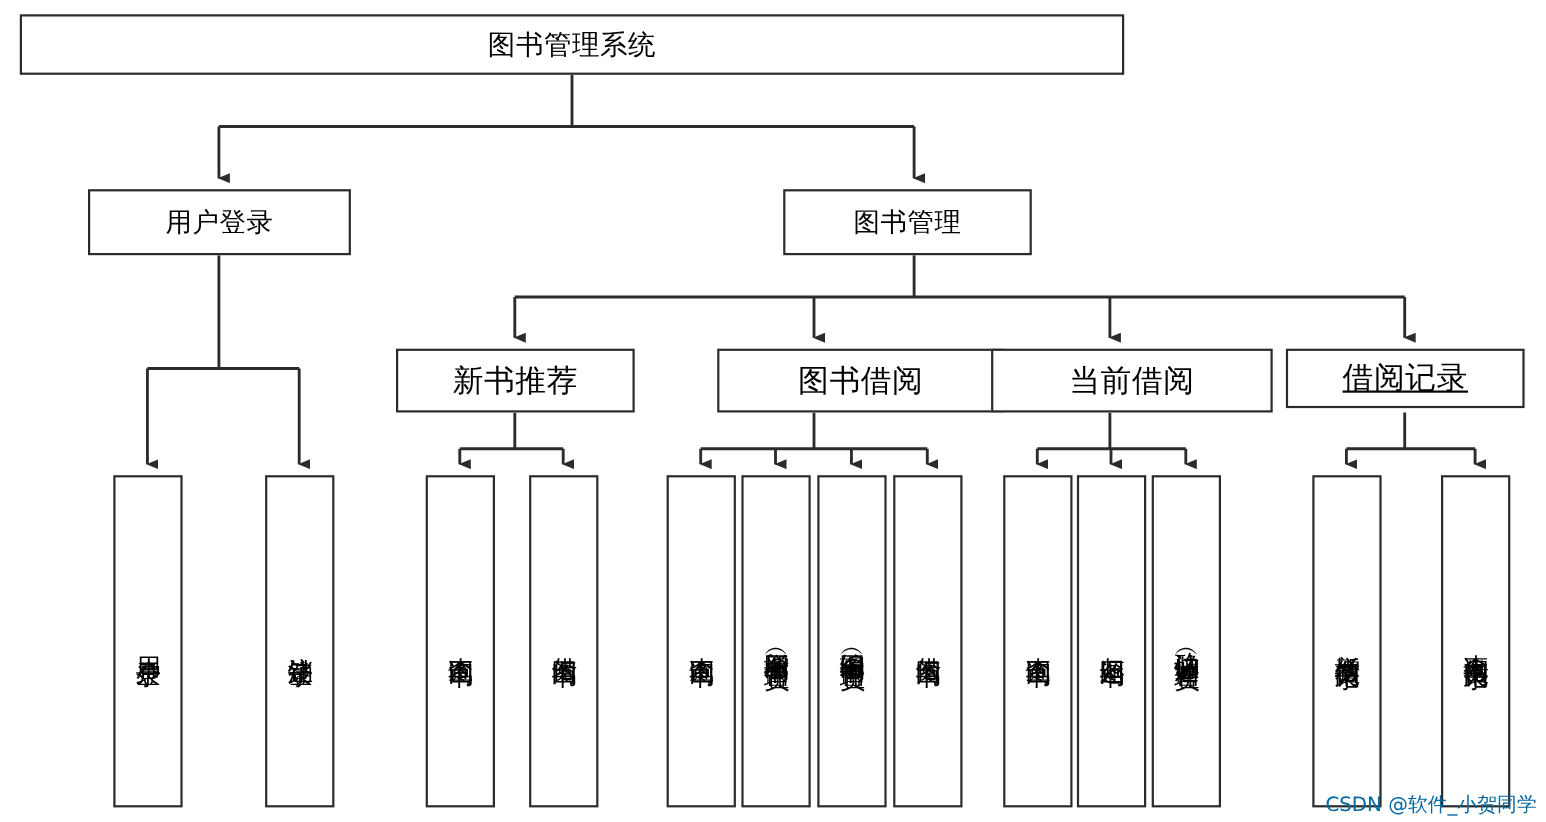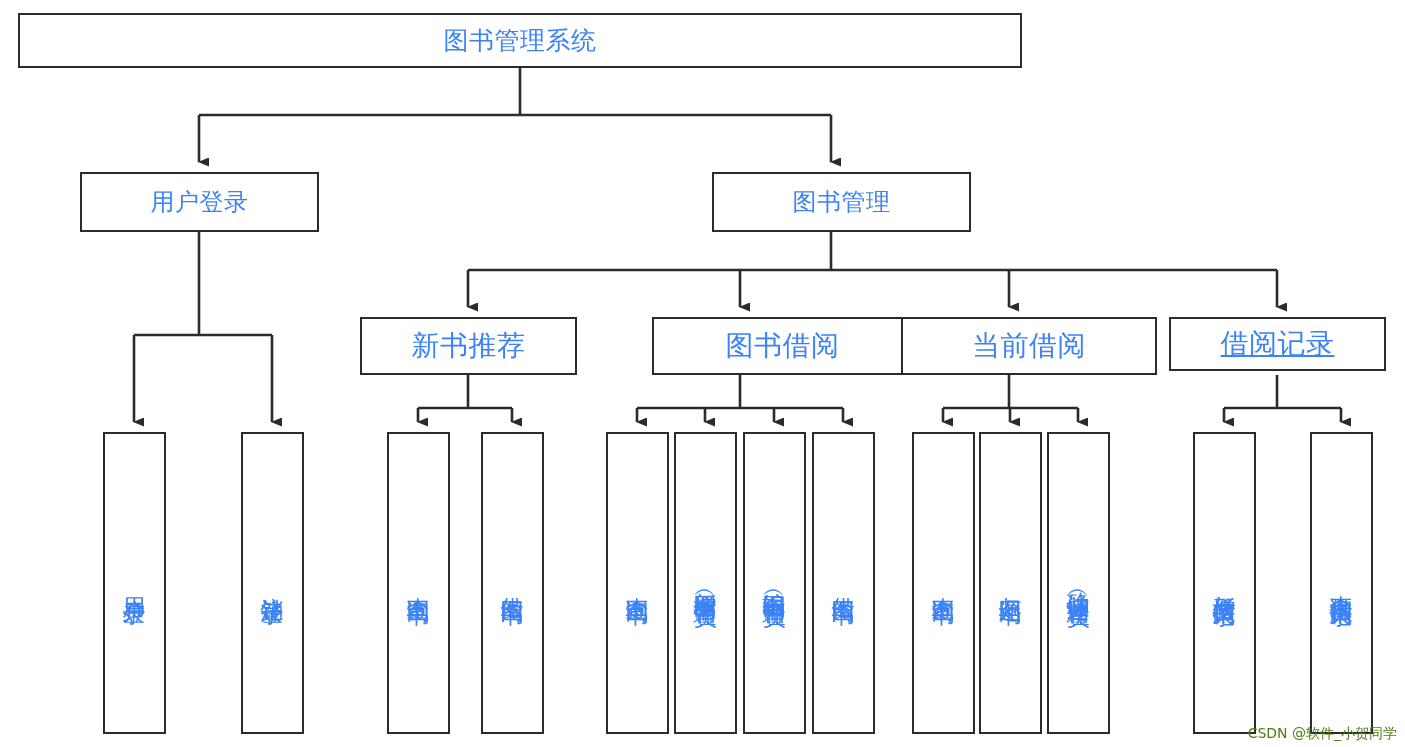--- a/index.html
+++ b/index.html
@@ -27,21 +27,21 @@
     pointer-events: none;
   }
   .node {
     position: absolute;
     box-sizing: border-box;
     background: #ffffff;
     border: 2px solid #2b2b2b;
     display: flex;
     align-items: center;
     justify-content: center;
-    color: #3b82f6;
+    color: #000000;
   }
   .node .label {
     display: block;
     text-align: center;
     line-height: 1.12;
     letter-spacing: 0.5px;
   }
   .node-root {
     font-size: 25px;
   }
@@ -58,22 +58,22 @@
     writing-mode: vertical-rl;
     text-orientation: upright;
     line-height: 1.22;
     letter-spacing: 2px;
     white-space: nowrap;
   }
   #watermark {
     position: absolute;
     right: 8px;
     bottom: 4px;
-    font-size: 14px;
-    color: #4d7c0f;
+    font-size: 18px;
+    color: #0369a1;
     white-space: nowrap;
     user-select: none;
   }
 </style>
 </head>
 <body>
 
 <div id="diagram-root">
 
   <svg id="edge-layer" viewBox="0 0 1405 747" width="1405" height="747" xmlns="http://www.w3.org/2000/svg">
@@ -126,21 +126,21 @@
     </g>
   </svg>
 
   <div class="node node-root" style="left:18px; top:13px; width:1004px; height:55px;">
     <span class="label">图书管理系统</span>
   </div>
 
   <div class="node node-l2" style="left:80px; top:172px; width:239px; height:60px;">
     <span class="label">用户登录</span>
   </div>
-  <div class="node node-l2" style="left:712px; top:172px; width:259px; height:60px;">
+  <div class="node node-l2" style="left:712px; top:172px; width:226px; height:60px;">
     <span class="label">图书管理</span>
   </div>
 
   <div class="node node-l3" style="left:360px; top:317px; width:217px; height:58px;">
     <span class="label">新书推荐</span>
   </div>
   <div class="node node-l3" style="left:652px; top:317px; width:261px; height:58px;">
     <span class="label">图书借阅</span>
   </div>
   <div class="node node-l3" style="left:901px; top:317px; width:256px; height:58px;">

